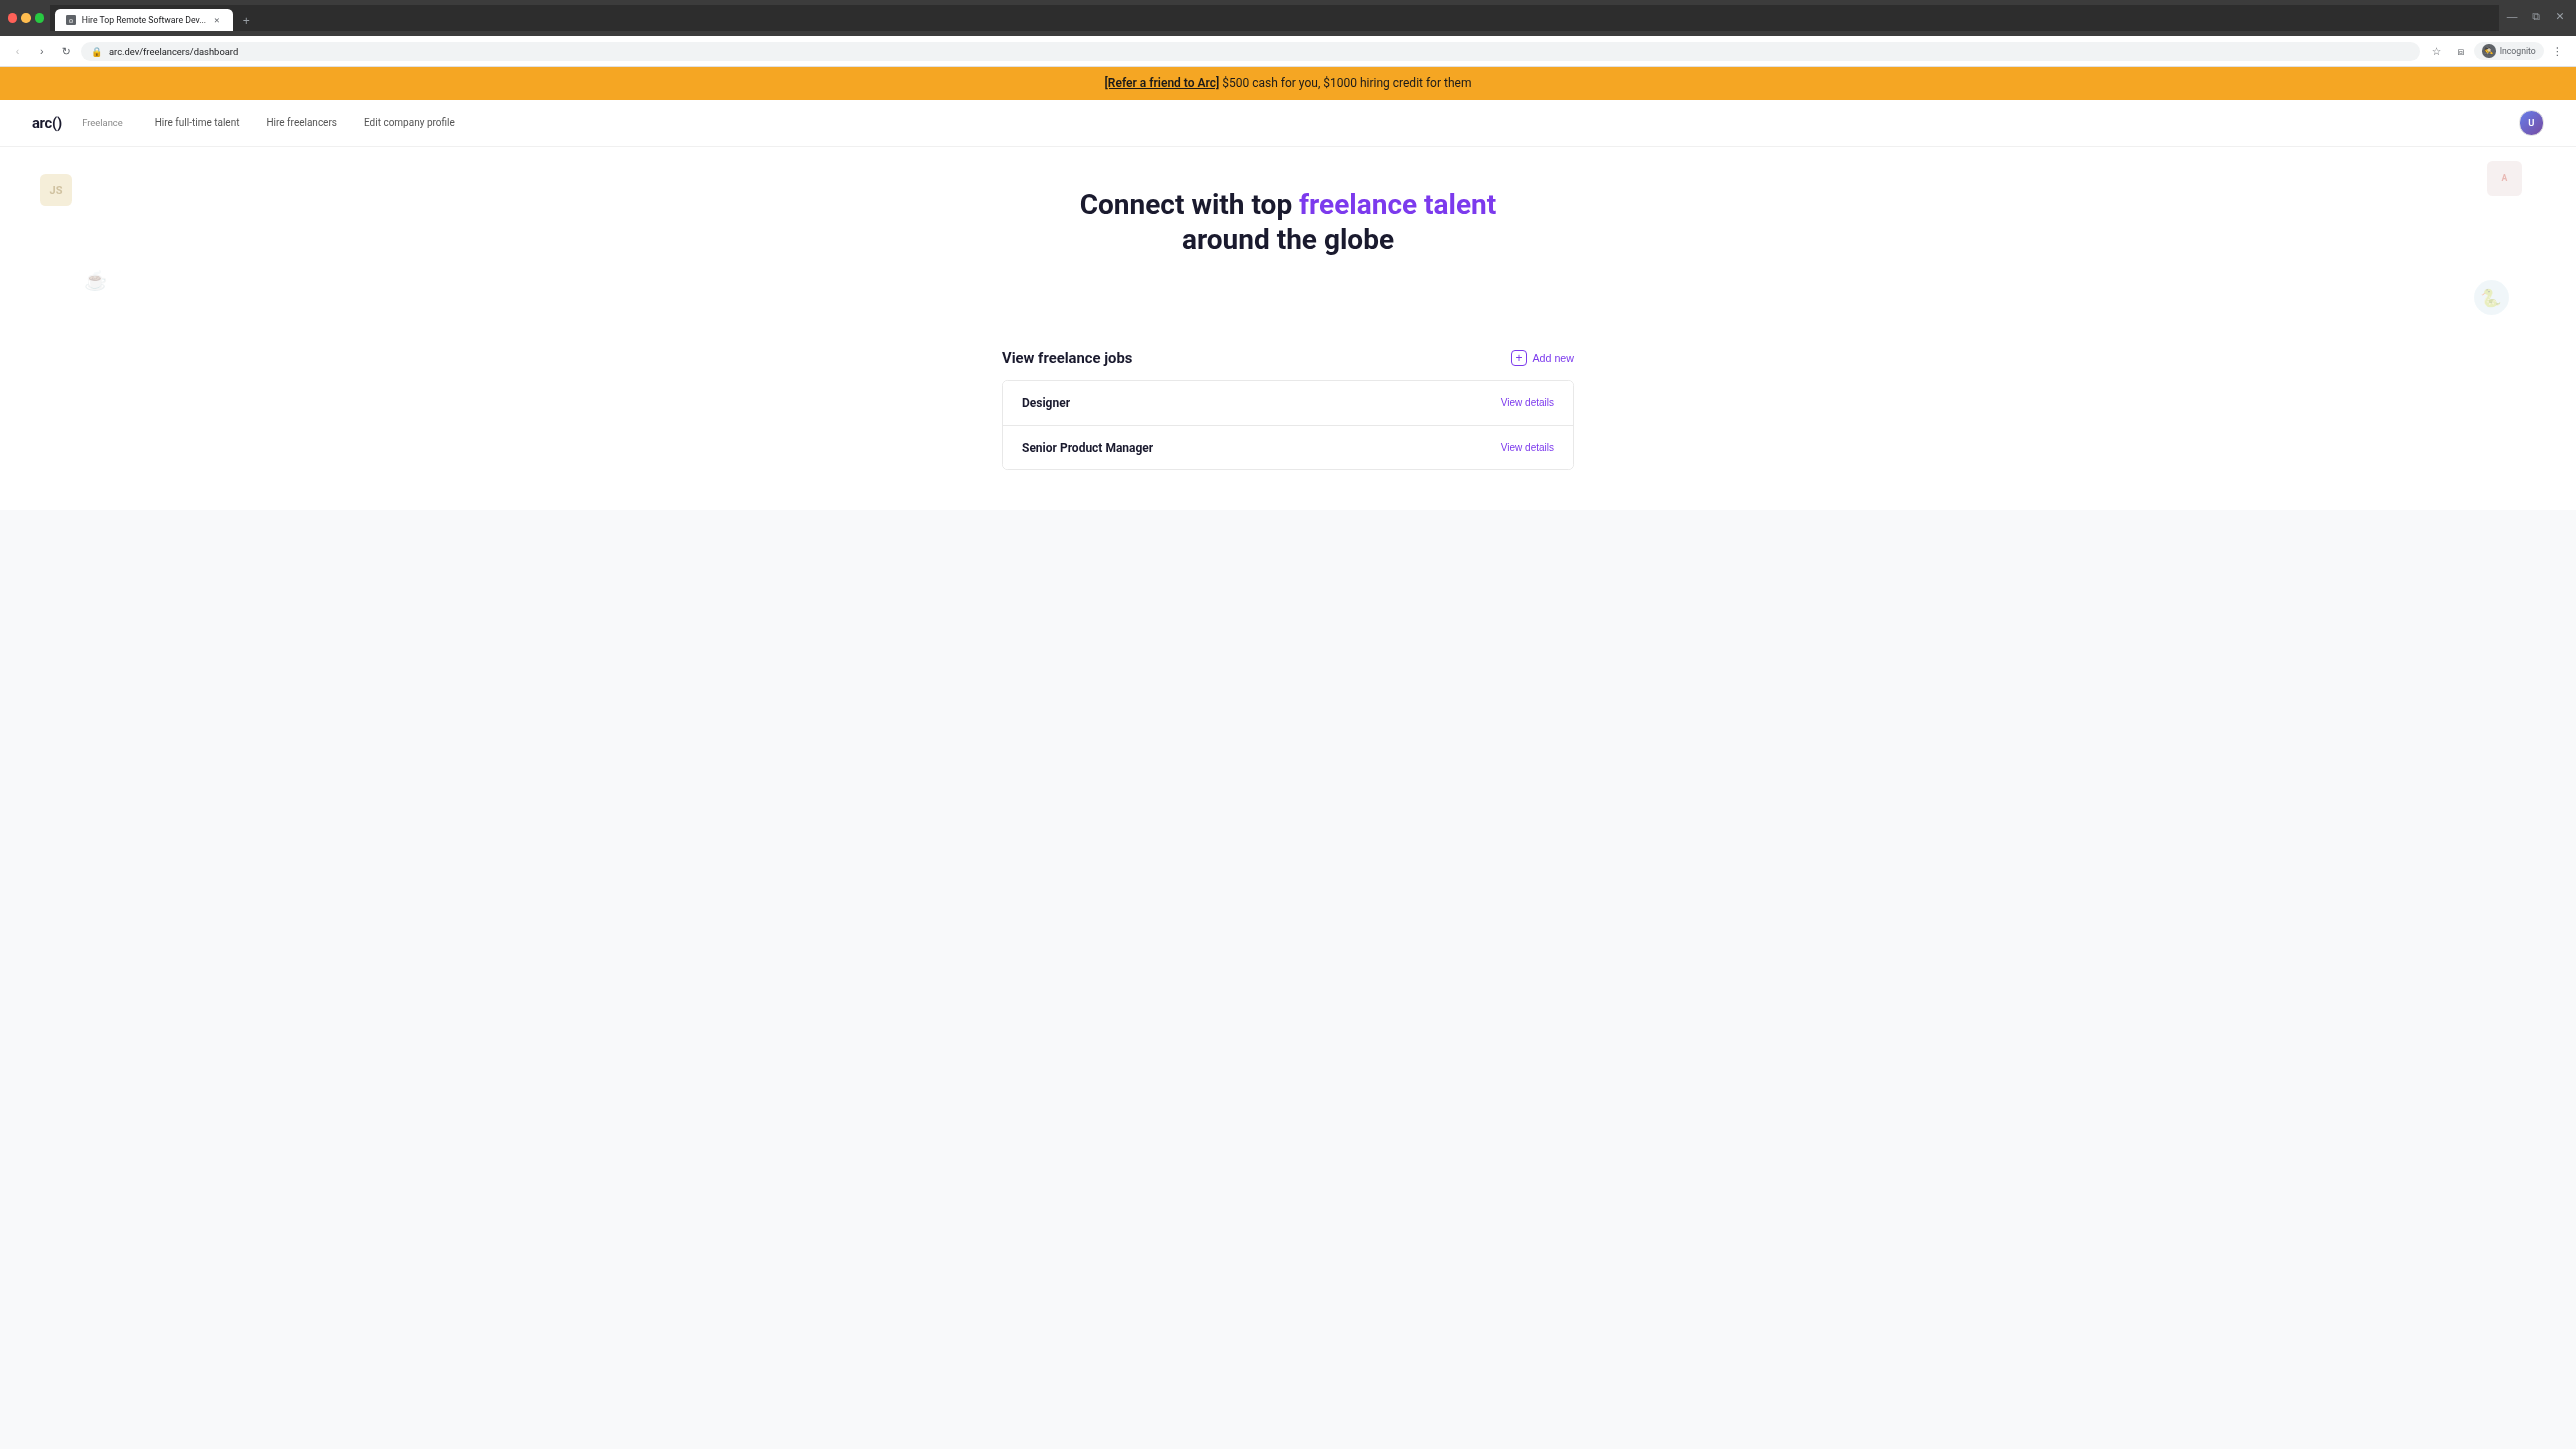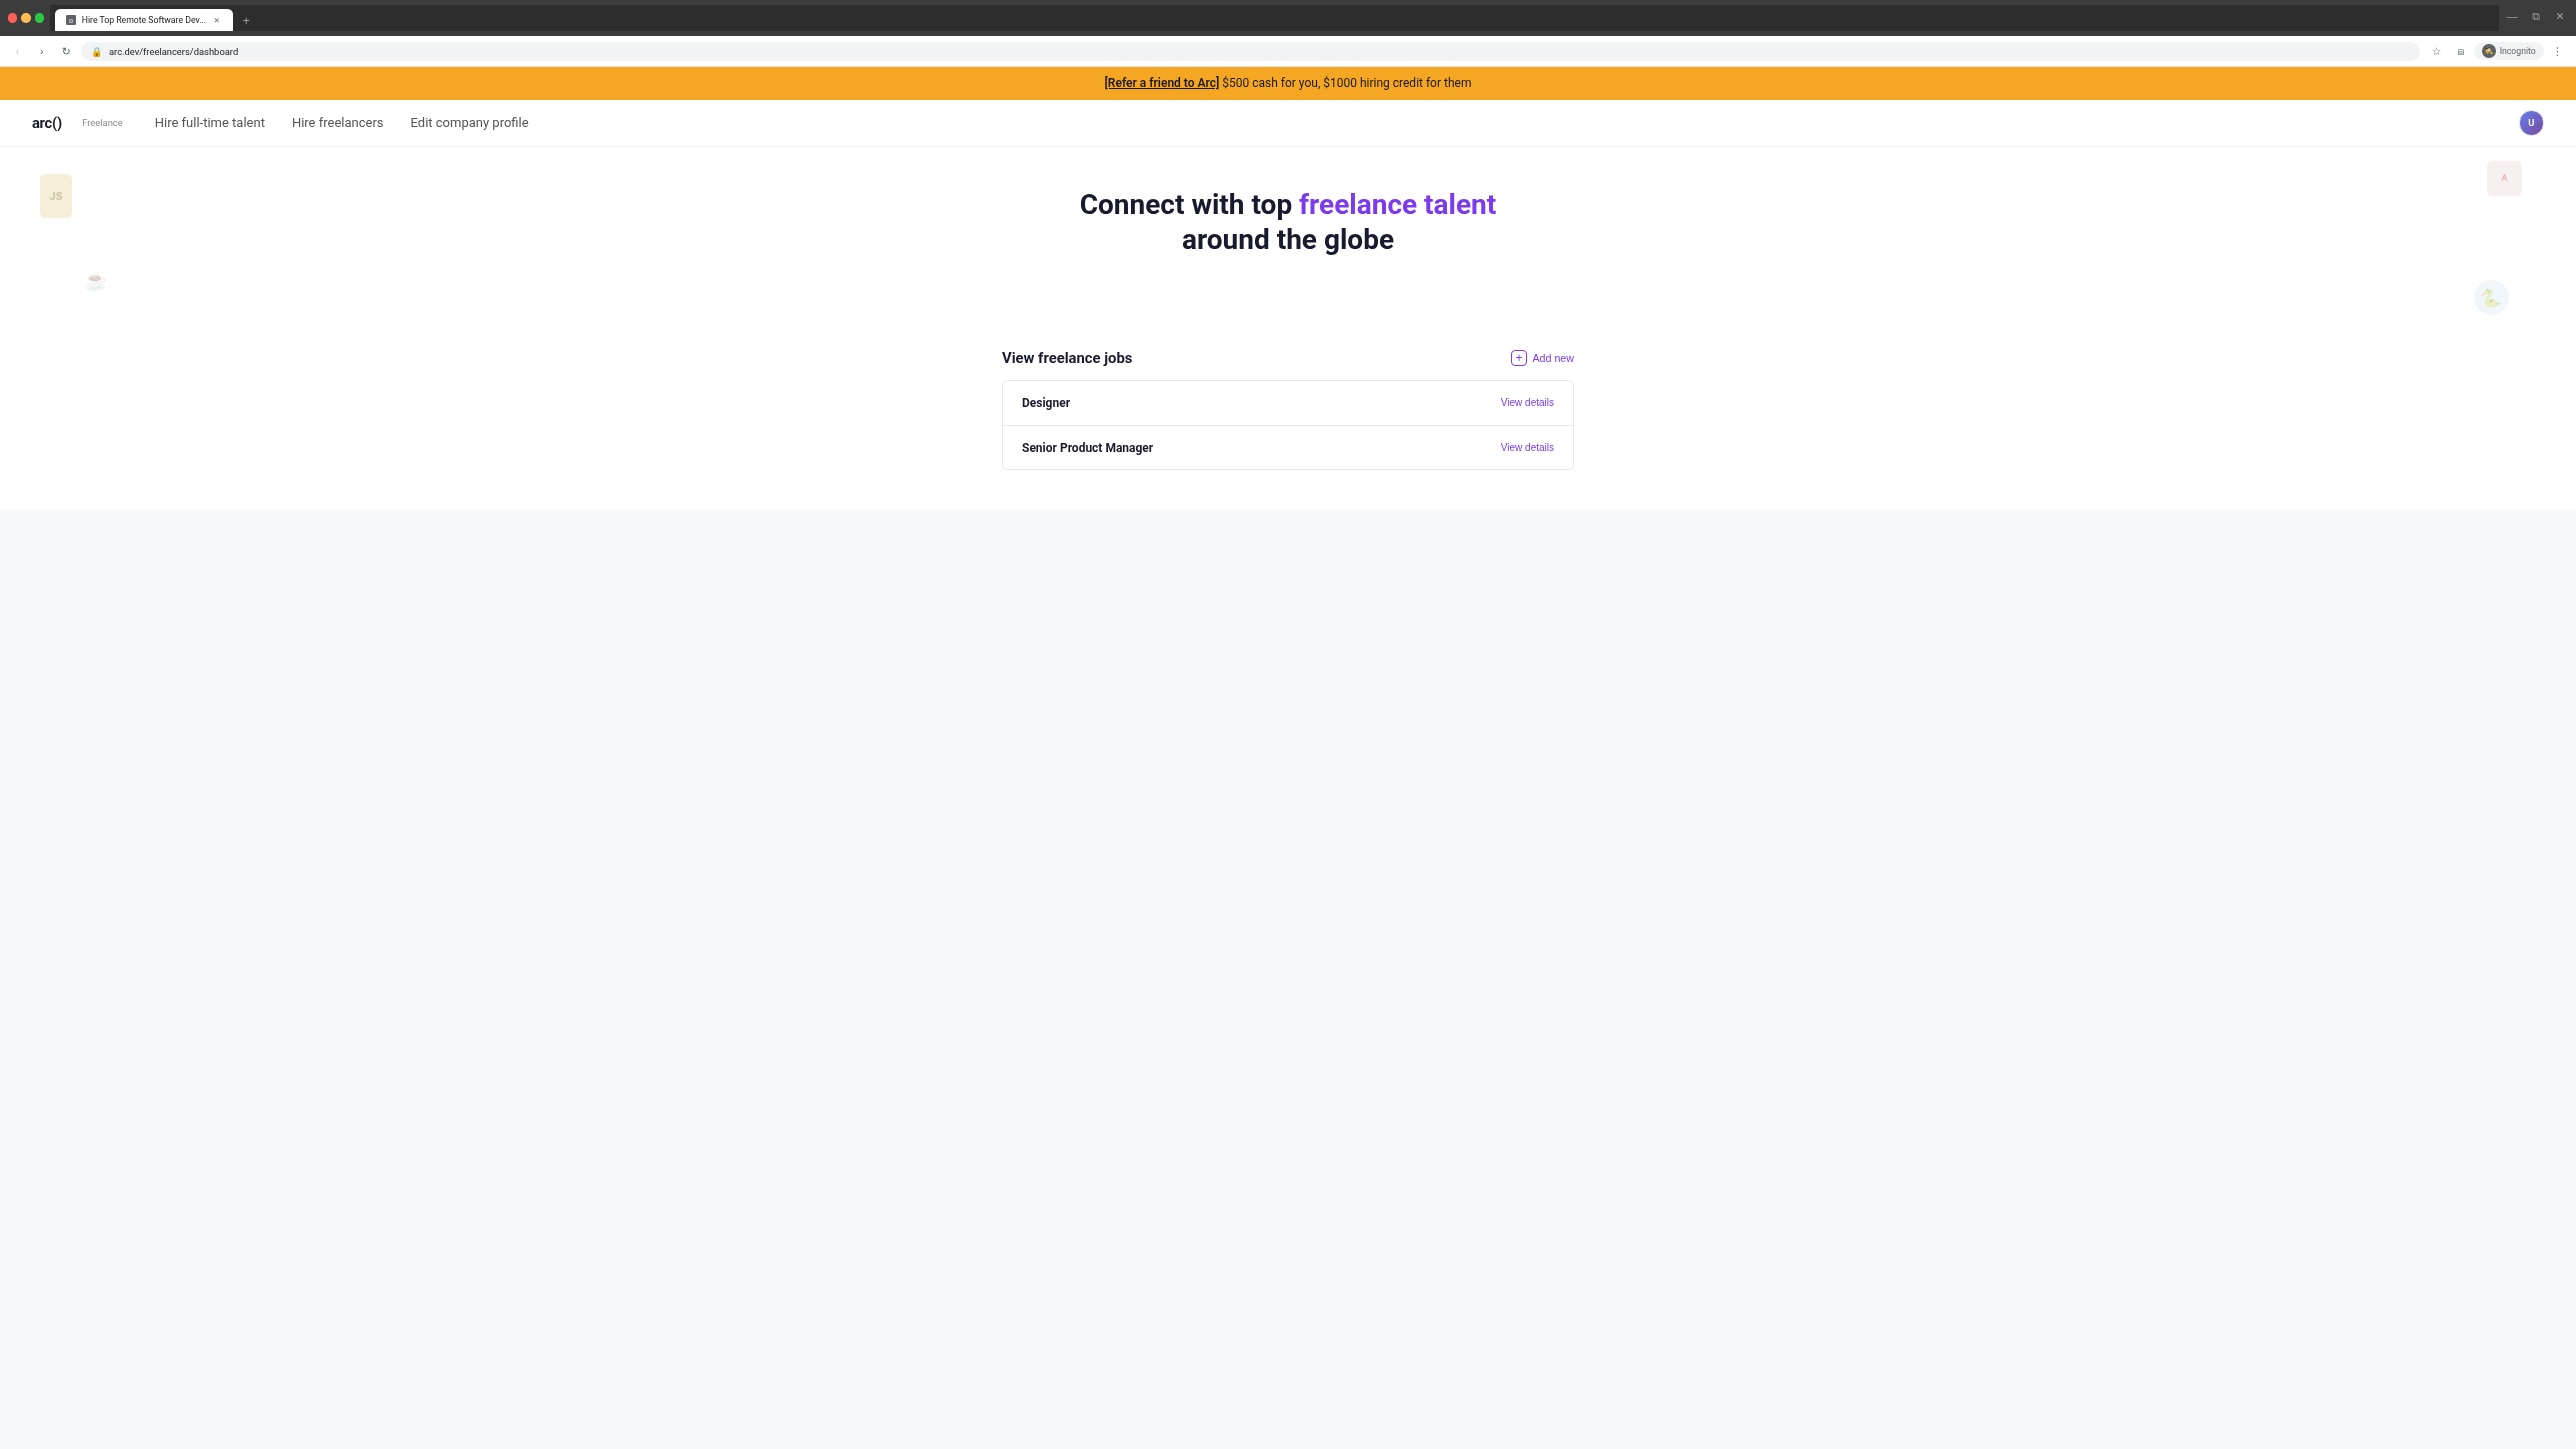--- a/index.html
+++ b/index.html
@@ -288,21 +288,21 @@
     }
 
     .nav-links {
       display: flex;
       align-items: center;
       gap: 27px;
       flex: 1;
     }
 
     .nav-link {
-      font-size: 13px;
+      font-size: 10px;
       color: #555;
       text-decoration: none;
       cursor: pointer;
       white-space: nowrap;
     }
 
     .nav-avatar {
       margin-left: auto;
       width: 25.5px;
       height: 25.5px;
@@ -345,21 +345,21 @@
     .floating-icon {
       position: absolute;
       opacity: 0.25;
       font-size: 24px;
     }
 
     .floating-icon.js {
       top: 27px;
       left: 40px;
       width: 32px;
-      height: 44px;
+      height: 32px;
       background: #e8d5a3;
       border-radius: 5.4px;
       display: flex;
       align-items: center;
       justify-content: center;
       font-size: 11px;
       font-weight: 700;
       color: #8b6914;
       opacity: 0.4;
     }

